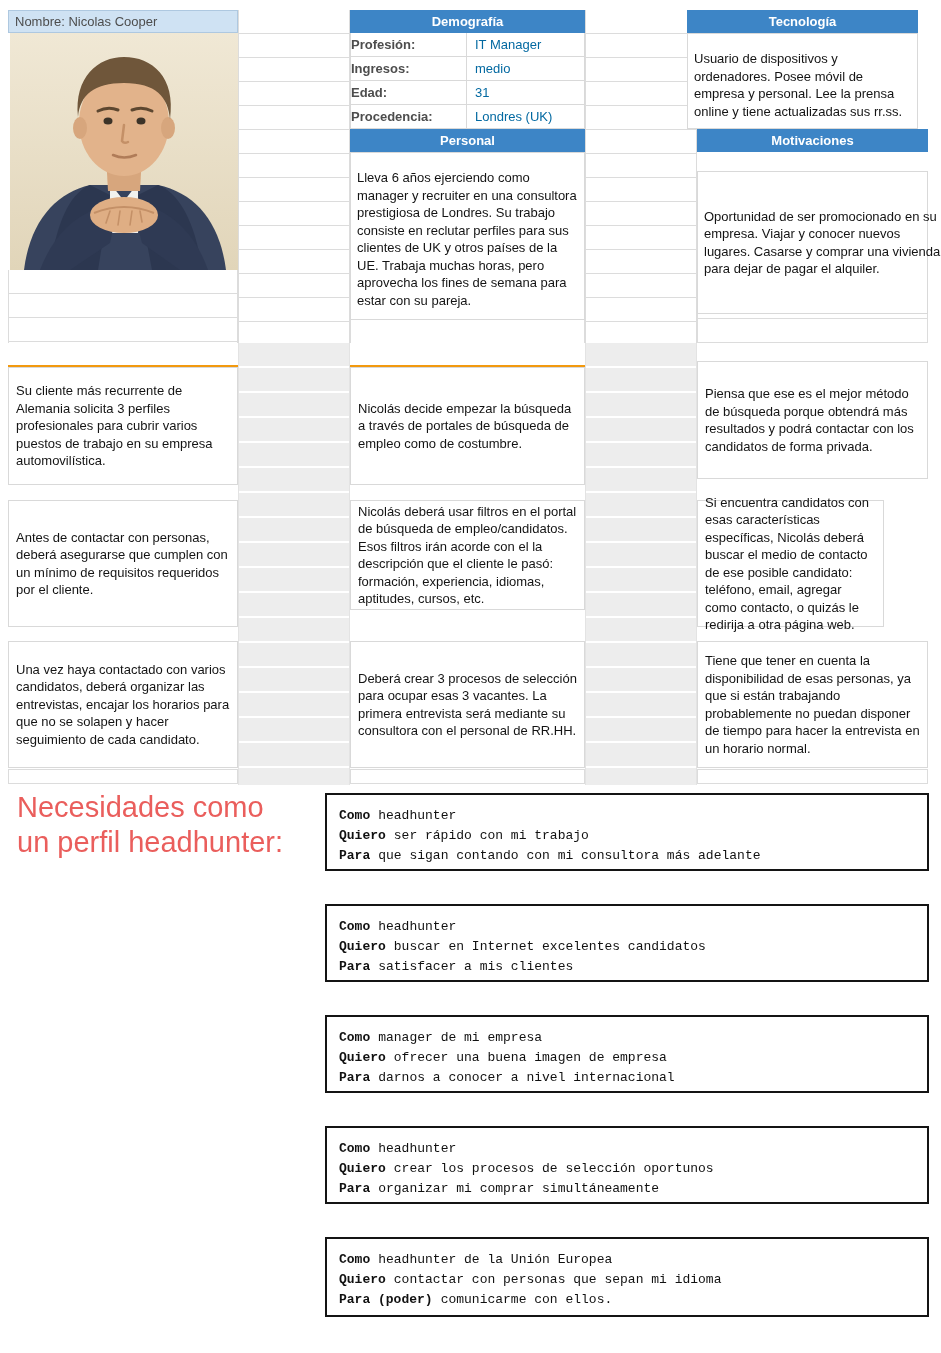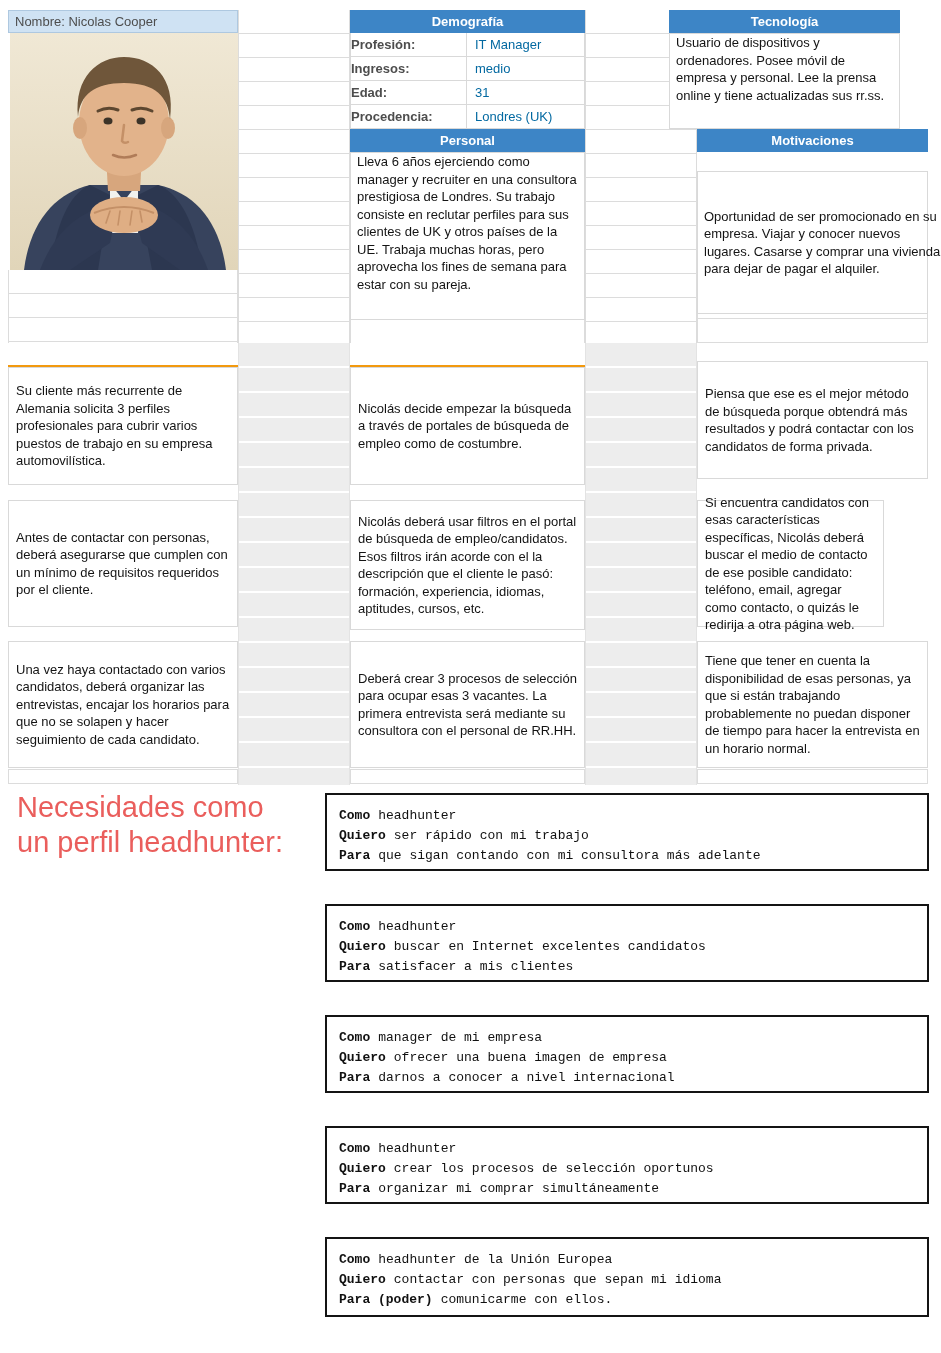--- a/index.html
+++ b/index.html
@@ -22,21 +22,21 @@
 
   .photo { position:absolute; left:10px; top:33px; width:228px; height:237px; overflow:hidden; }
 
   .hdr { height:23px; color:#fff; font-weight:bold; font-size:13px;
     text-align:center; line-height:23px; }
   .hdr.blue { background:var(--blue,#3d85c6); }
   .hdr.orange { position:absolute; background:var(--orange,#f2990e); height:25px; line-height:24px;margin-top:22px; }
 
   .blk { position:absolute;border-radius:15px; }
   .txtcell { background:#fff; border:1px solid #d9d9d9; font-size:13px; line-height:17.5px;
-    color:#141414; padding:0 6px; }
+    color:#141414; padding:16px 6px; }
 
   .dem-row { display:flex; height:24px; background:#fff; border-bottom:1px solid #d9d9d9; }
   .dem-label { width:117px; border-left:1px solid #d9d9d9; border-right:1px solid #d9d9d9;
     font-weight:bold; color:#4d4d4d; font-size:13px; line-height:23px; }
   .dem-value { flex:1; border-right:1px solid #d9d9d9; font-size:13px; line-height:23px;
     padding-left:8px; color:#0369a1; }
 
   .mcell { position:absolute; background:#fff; border:1px solid #d9d9d9; font-size:13px;
     line-height:17.5px; color:#141414; padding:4px 7px; display:flex; align-items:center; }
 
@@ -126,21 +126,21 @@
     <div class="dem-row">
       <div class="dem-label">Edad:</div>
       <div class="dem-value">31</div>
     </div>
     <div class="dem-row">
       <div class="dem-label">Procedencia:</div>
       <div class="dem-value">Londres (UK)</div>
     </div>
   </div>
 
-  <div class="blk" style="left:669px;top:10px;width:231px">
+  <div class="blk" style="left:687px;top:10px;width:231px">
     <div class="hdr blue">Tecnología</div>
     <div class="txtcell" style="height:96px">Usuario de dispositivos y ordenadores. Posee móvil de empresa y personal. Lee la prensa online y tiene actualizadas sus rr.ss.</div>
   </div>
 
   <div class="blk" style="left:350px;top:129px;width:235px">
     <div class="hdr blue">Personal</div>
     <div class="txtcell" style="height:168px">Lleva 6 años ejerciendo como manager y recruiter en una consultora prestigiosa de Londres. Su trabajo consiste en reclutar perfiles para sus clientes de UK y otros países de la UE. Trabaja muchas horas, pero aprovecha los fines de semana para estar con su pareja.</div>
   </div>
 
   <div class="blk" style="left:697px;top:129px;width:231px">
@@ -152,21 +152,21 @@
 
   <div class="hdr orange" style="left:8px;top:343px;width:230px">Objetivo</div>
   <div class="hdr orange" style="left:350px;top:343px;width:235px">Escenario</div>
   <div class="hdr orange" style="left:697px;top:343px;width:231px">Características</div>
 
   <div class="mcell" style="left:8px;top:367px;width:230px;height:118px">Su cliente más recurrente de Alemania solicita 3 perfiles profesionales para cubrir varios puestos de trabajo en su empresa automovilística.</div>
   <div class="mcell" style="left:350px;top:367px;width:235px;height:118px">Nicolás decide empezar la búsqueda a través de portales de búsqueda de empleo como de costumbre.</div>
   <div class="mcell" style="left:697px;top:361px;width:231px;height:118px">Piensa que ese es el mejor método de búsqueda porque obtendrá más resultados y podrá contactar con los candidatos de forma privada.</div>
 
   <div class="mcell" style="left:8px;top:500px;width:230px;height:127px">Antes de contactar con personas, deberá asegurarse que cumplen con un mínimo de requisitos requeridos por el cliente.</div>
-  <div class="mcell" style="left:350px;top:500px;width:235px;height:130px">Nicolás deberá usar filtros en el portal de búsqueda de empleo/candidatos. Esos filtros irán acorde con el la descripción que el cliente le pasó: formación, experiencia, idiomas, aptitudes, cursos, etc.</div>
+  <div class="mcell" style="left:350px;top:500px;width:235px;height:110px">Nicolás deberá usar filtros en el portal de búsqueda de empleo/candidatos. Esos filtros irán acorde con el la descripción que el cliente le pasó: formación, experiencia, idiomas, aptitudes, cursos, etc.</div>
   <div class="mcell" style="left:697px;top:500px;width:187px;height:127px">Si encuentra candidatos con esas características específicas, Nicolás deberá buscar el medio de contacto de ese posible candidato: teléfono, email, agregar como contacto, o quizás le redirija a otra página web.</div>
 
   <div class="mcell" style="left:8px;top:641px;width:230px;height:127px">Una vez haya contactado con varios candidatos, deberá organizar las entrevistas, encajar los horarios para que no se solapen y hacer seguimiento de cada candidato.</div>
   <div class="mcell" style="left:350px;top:641px;width:235px;height:127px">Deberá crear 3 procesos de selección para ocupar esas 3 vacantes. La primera entrevista será mediante su consultora con el personal de RR.HH.</div>
   <div class="mcell" style="left:697px;top:641px;width:231px;height:127px">Tiene que tener en cuenta la disponibilidad de esas personas, ya que si están trabajando probablemente no puedan disponer de tiempo para hacer la entrevista en un horario normal.</div>
 
   <div class="needs-heading">
     <div>Necesidades como</div>
     <div>un perfil headhunter:</div>
   </div>

